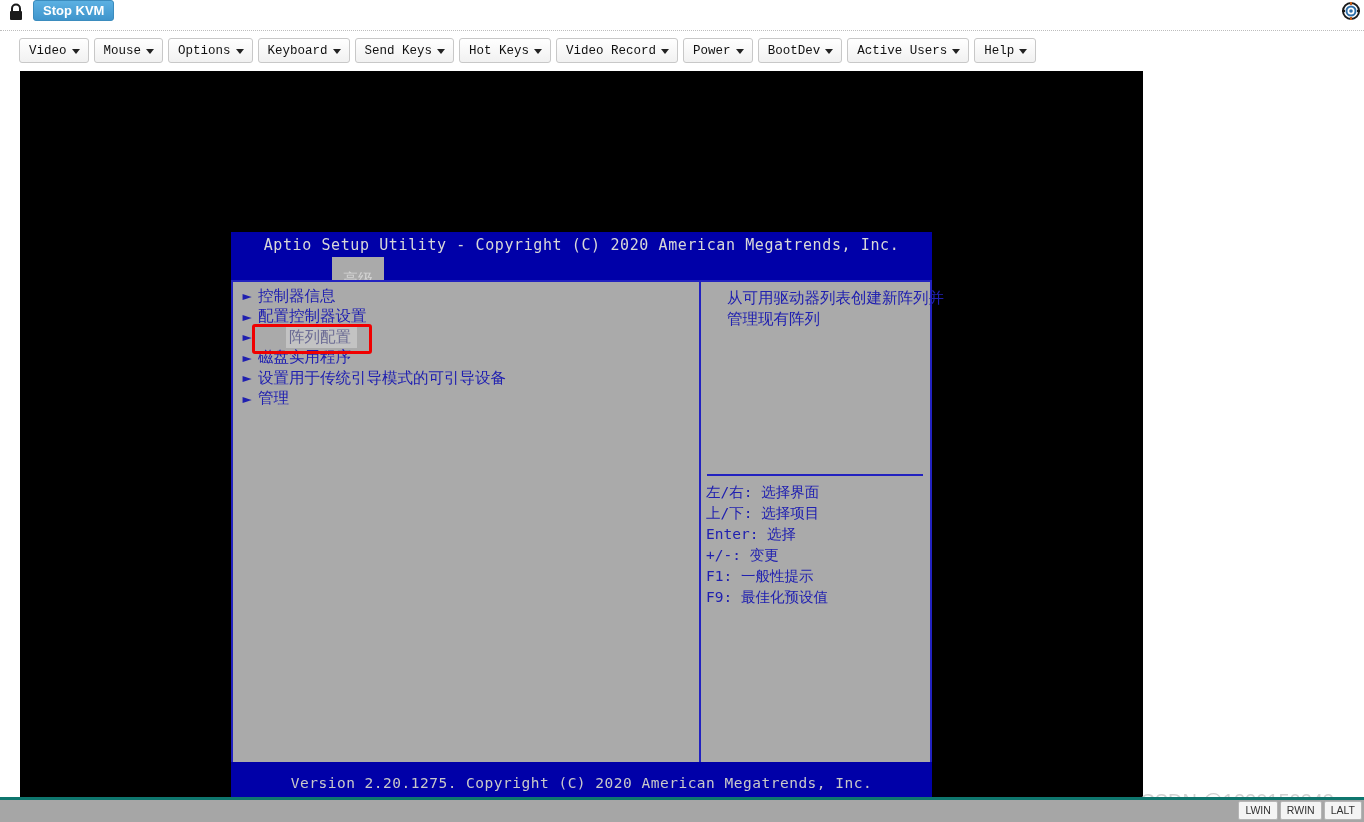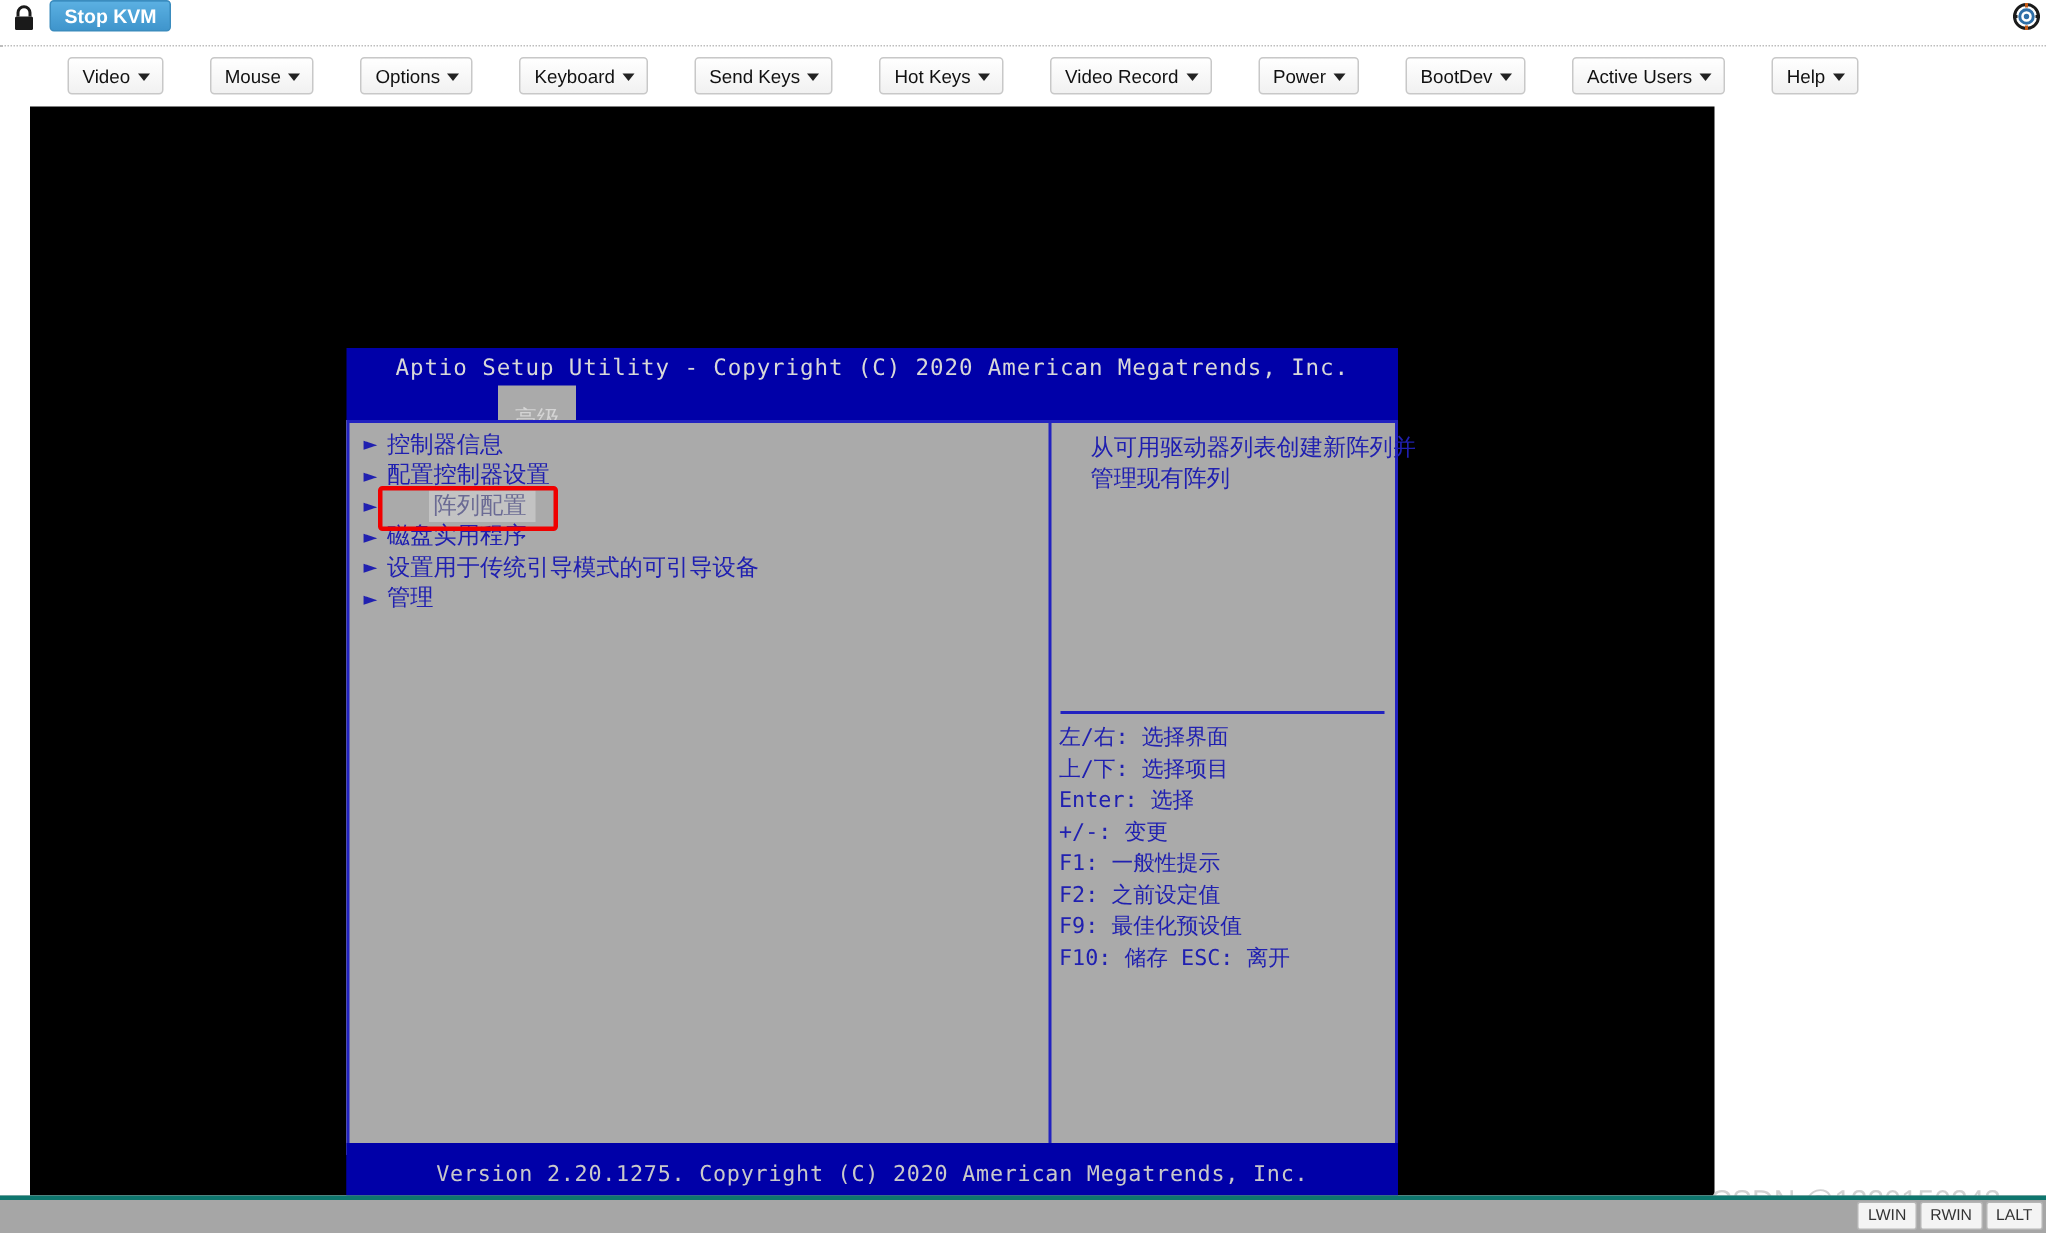--- a/index.html
+++ b/index.html
@@ -52,22 +52,21 @@
     padding: 0 8px 0 9px;
     background: #fbfbfb;
     background-image: linear-gradient(#ffffff, #f1f1f1);
     border: 1px solid #c8c8c8;
     border-radius: 3px;
     font-size: 12.5px;
     color: #111111;
     display: flex; align-items: center; gap: 5px;
     white-space: nowrap;
     cursor: pointer;
-    font-family: Liberation Sans, sans-serif;
-    margin-left: 26px;
+    font-family: Liberation Mono, monospace;
   }
   .caret {
     width: 0; height: 0;
     border-left: 4px solid transparent;
     border-right: 4px solid transparent;
     border-top: 5px solid #222222;
     display: inline-block;
     margin-top: 2px;
   }
 
@@ -348,23 +347,21 @@
 
       <div class="bios-right">
         <div class="help-text">从可用驱动器列表创建新阵列并管理现有阵列</div>
         <div class="hr-blue"></div>
         <div class="keys">
           <div>左/右: 选择界面</div>
           <div>上/下: 选择项目</div>
           <div>Enter: 选择</div>
           <div>+/-: 变更</div>
           <div>F1: 一般性提示</div>
-          <div>F2: 之前设定值</div>
           <div>F9: 最佳化预设值</div>
-          <div>F10: 储存   ESC: 离开</div>
         </div>
       </div>
     </div>
 
     <div class="bios-footer">Version 2.20.1275. Copyright (C) 2020 American Megatrends, Inc.</div>
   </div>
 </div>
 
 <div class="watermark shadow">CSDN @1220150243</div>
 <div class="watermark">CSDN @1220150243</div>

